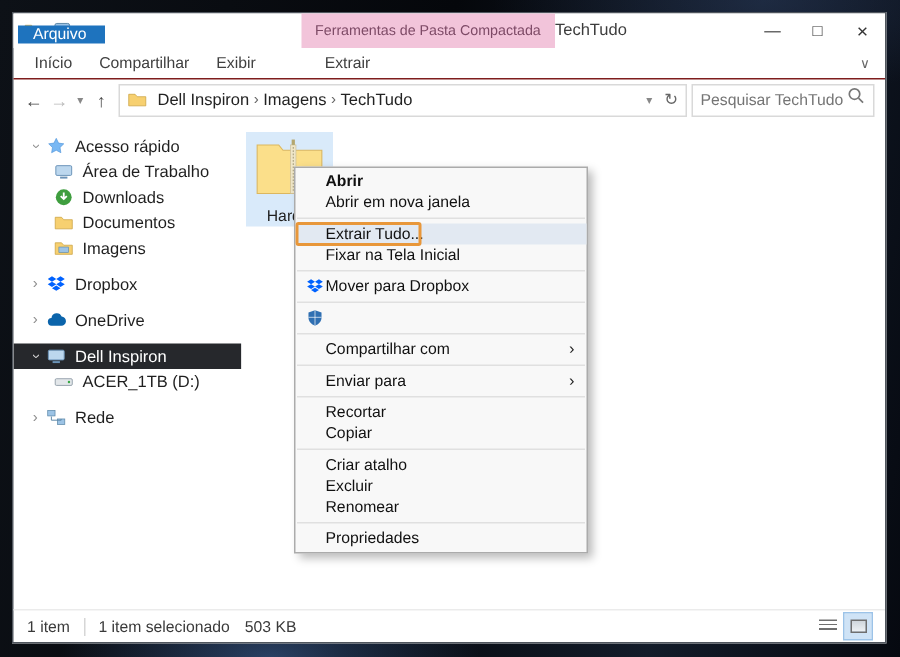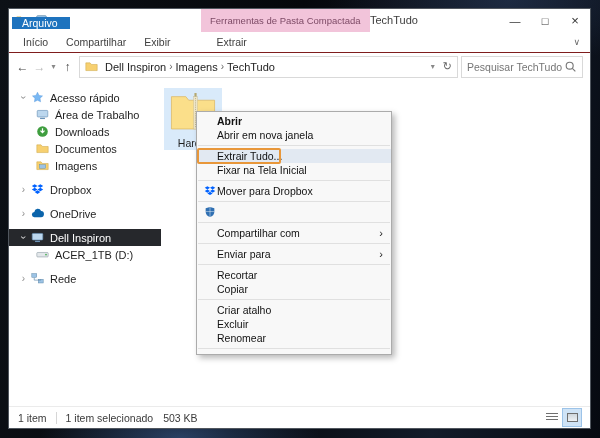--- a/index.html
+++ b/index.html
@@ -41,21 +41,21 @@
   .addrrow { height:27px; flex:0 0 auto; display:flex; align-items:center; padding:0 7px 0 5px; }
   .navbtn { width:17px; text-align:center; font-size:12px; color:#444; flex:0 0 auto; }
   .navbtn.disabled { color:#b9b9b9; }
   .navbtn.small { width:11px; font-size:8px; color:#888; }
   .addrbox { flex:1; height:22px; border:1px solid #d9d9d9; display:flex; align-items:center; padding:0 5px; margin:0 3px; }
   .addrbox .ico { margin-right:4px; display:flex; }
   .crumb { font-size:11px; color:#222; padding:0 3px; white-space:nowrap; }
   .crumb-sep { font-size:10px; color:#666; }
   .addr-end { margin-left:auto; display:flex; align-items:center; gap:8px; color:#666; font-size:11px; }
   .addr-end .small { font-size:8px; color:#888; }
-  .searchbox { width:122px; height:22px; border:1px solid #d9d9d9; display:flex; align-items:center; padding:0 5px; flex:0 0 auto; }
+  .searchbox { width:122px; height:22px; border:1px solid #d9d9d9; display:flex; padding:0 5px; flex:0 0 auto; }
   .searchbox input { border:0; outline:0; width:100%; font-size:10.5px; font-family:inherit; color:#666; background:transparent; }
   .searchbox input::placeholder { color:#757575; opacity:1; }
   
   .main { flex:1; display:flex; min-height:0; }
   .sidebar { width:152px; flex:0 0 auto; padding-top:9px; font-size:11px; overflow:hidden; }
   .srow { height:17px; display:flex; align-items:center; padding-left:9px; color:#1f1f1f; white-space:nowrap; }
   .srow.child { padding-left:25px; }
   .srow.gap { margin-top:7px; }
   .chev { width:11px; font-size:10px; color:#8f8f8f; flex:0 0 auto; display:inline-flex; justify-content:center; }
   .chev.exp { transform:rotate(90deg); }
@@ -310,20 +310,21 @@
           <span class="sub">›</span>
         </div>
         <div class="msep"></div>
         <div class="mi">Recortar</div>
         <div class="mi">Copiar</div>
         <div class="msep"></div>
         <div class="mi">Criar atalho</div>
         <div class="mi">Excluir</div>
         <div class="mi">Renomear</div>
         <div class="msep"></div>
+        <div class="mi">Propriedades</div>
       </div>
 
     </div>
   </div>
 
   <div class="statusbar">
     <span>1 item</span>
     <span class="sdiv"></span>
     <span>1 item selecionado</span>
     <span class="sgap"></span>

